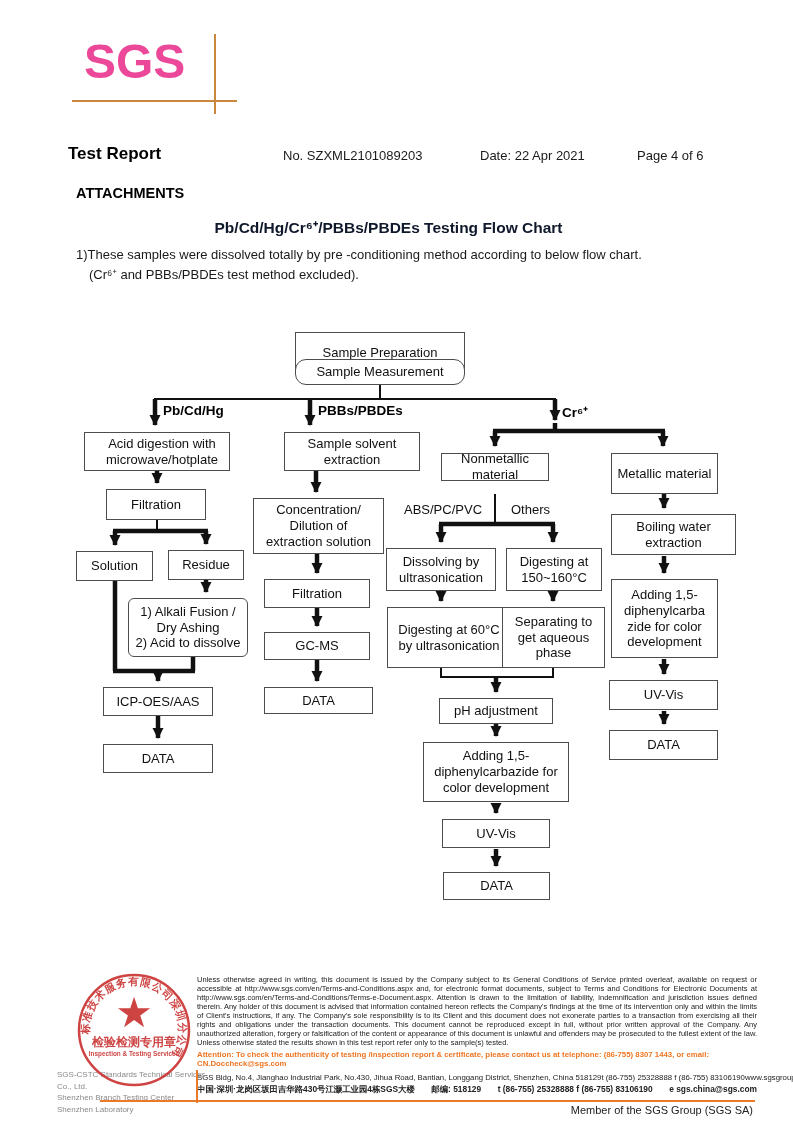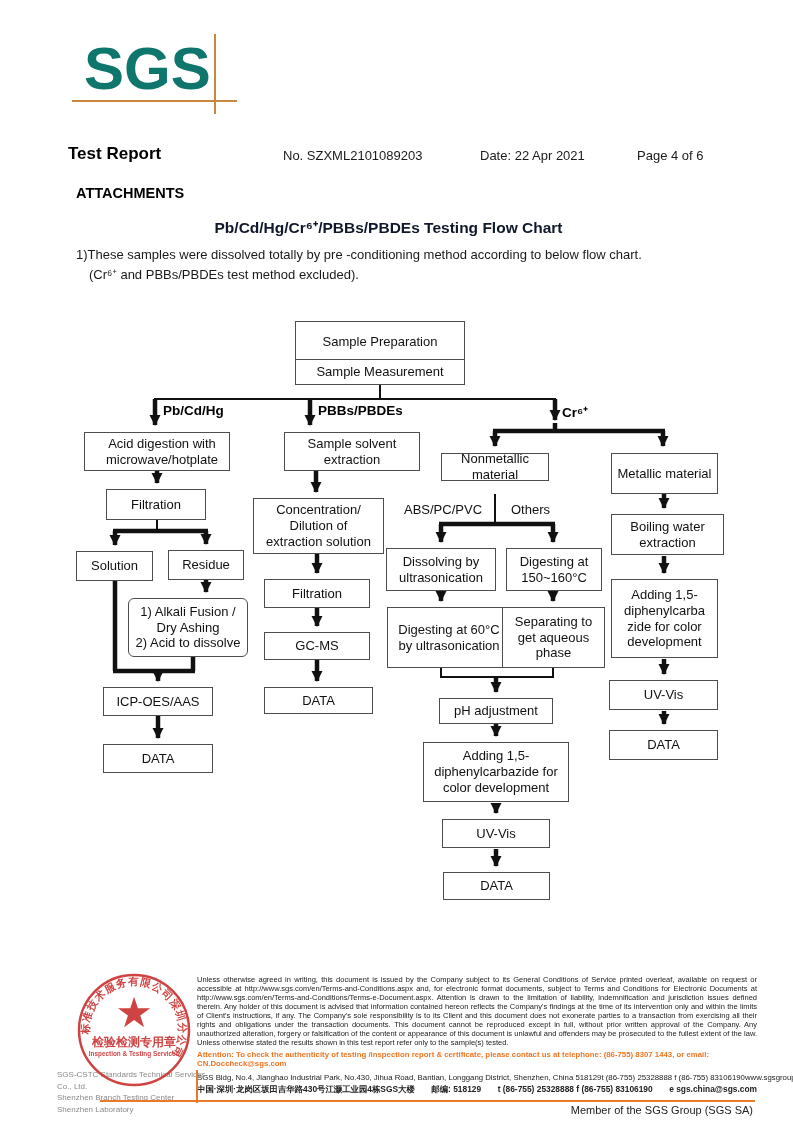--- a/index.html
+++ b/index.html
@@ -5,21 +5,21 @@
   * { margin:0; padding:0; box-sizing:border-box; }
   html,body { background:#e8e8e8; }
   .page {
     position:relative; width:793px; height:1121px; margin:0 auto;
     background:#ffffff; overflow:hidden;
     font-family:"Liberation Sans", sans-serif; color:#1a1a1a;
   }
   
   .logo-text {
     position:absolute; left:84px; top:34px;
-    font-size:60px; font-weight:bold; color:#0f766e; letter-spacing:0px;
+    font-size:48px; font-weight:bold; color:#ec4899; letter-spacing:0px;
   }
   .cross-h { position:absolute; left:72px; top:100px; width:165px; height:2px; background:#c8873c; }
   .cross-v { position:absolute; left:214px; top:34px; width:2px; height:80px; background:#c8873c; }
   
   .doc-title { position:absolute; left:68px; top:144px; font-size:17px; font-weight:bold; color:#000; }
   .hdr-no   { position:absolute; left:283px; top:148px; font-size:13px; }
   .hdr-date { position:absolute; left:480px; top:148px; font-size:13px; }
   .hdr-page { position:absolute; left:637px; top:148px; font-size:13px; }
   
   .attach-heading { position:absolute; left:76px; top:185px; font-size:14.5px; font-weight:bold; color:#000; }
@@ -119,22 +119,22 @@
       <line x1="496" y1="803" x2="496" y2="813" stroke-width="4.5" marker-end="url(#ah)"></line>
       <line x1="496" y1="849" x2="496" y2="866" stroke-width="4.5" marker-end="url(#ah)"></line>
 
       <line x1="664" y1="494" x2="664" y2="508" stroke-width="4.5" marker-end="url(#ah)"></line>
       <line x1="664" y1="556" x2="664" y2="573" stroke-width="4.5" marker-end="url(#ah)"></line>
       <line x1="664" y1="659" x2="664" y2="674" stroke-width="4.5" marker-end="url(#ah)"></line>
       <line x1="664" y1="711" x2="664" y2="724" stroke-width="4.5" marker-end="url(#ah)"></line>
     </g>
   </svg>
 
-  <div class="fbox" style="left:295px;top:321px;width:170px;height:42px;">Sample Preparation</div>
-  <div class="fbox" style="left:295px;top:359px;width:170px;height:26px;">Sample Measurement</div>
+  <div class="fbox" style="left:295px;top:332px;width:170px;height:42px;">Sample Preparation</div>
+  <div class="fbox" style="left:295px;top:359px;width:170px;height:26px;border-radius:11px;">Sample Measurement</div>
 
   <div class="branch-label" style="left:163px;top:403px;">Pb/Cd/Hg</div>
   <div class="branch-label" style="left:318px;top:403px;">PBBs/PBDEs</div>
   <div class="branch-label" style="left:562px;top:403px;">Cr⁶⁺</div>
 
   <div class="fbox" style="left:84px;top:432px;width:146px;height:39px;padding-left:12px;">Acid digestion with microwave/hotplate</div>
   <div class="fbox" style="left:106px;top:489px;width:100px;height:31px;">Filtration</div>
   <div class="fbox" style="left:76px;top:551px;width:77px;height:30px;">Solution</div>
   <div class="fbox" style="left:168px;top:550px;width:76px;height:30px;">Residue</div>
   <div class="fbox pre" style="left:128px;top:598px;width:120px;height:59px;border-radius:6px;">1) Alkali Fusion /
@@ -154,21 +154,21 @@
   <div class="fbox" style="left:441px;top:453px;width:108px;height:28px;">Nonmetallic material</div>
   <div class="fbox" style="left:611px;top:453px;width:107px;height:41px;">Metallic material</div>
 
   <div class="sub-label" style="left:404px;top:502px;">ABS/PC/PVC</div>
   <div class="sub-label" style="left:511px;top:502px;">Others</div>
 
   <div class="fbox" style="left:386px;top:548px;width:110px;height:43px;">Dissolving by ultrasonication</div>
   <div class="fbox" style="left:506px;top:548px;width:96px;height:43px;">Digesting at 150~160°C</div>
   <div class="fbox" style="left:387px;top:607px;width:124px;height:61px;">Digesting at 60°C by ultrasonication</div>
   <div class="fbox" style="left:502px;top:607px;width:103px;height:61px;">Separating to get aqueous phase</div>
-  <div class="fbox" style="left:611px;top:514px;width:113px;height:41px;">Boiling water extraction</div>
+  <div class="fbox" style="left:611px;top:514px;width:125px;height:41px;">Boiling water extraction</div>
   <div class="fbox pre" style="left:611px;top:579px;width:107px;height:79px;">Adding 1,5-
 diphenylcarba
 zide for color
 development</div>
   <div class="fbox" style="left:439px;top:698px;width:114px;height:26px;">pH adjustment</div>
   <div class="fbox pre" style="left:423px;top:742px;width:146px;height:60px;">Adding 1,5-
 diphenylcarbazide for
 color development</div>
   <div class="fbox" style="left:442px;top:819px;width:108px;height:29px;">UV-Vis</div>
   <div class="fbox" style="left:443px;top:872px;width:107px;height:28px;">DATA</div>

